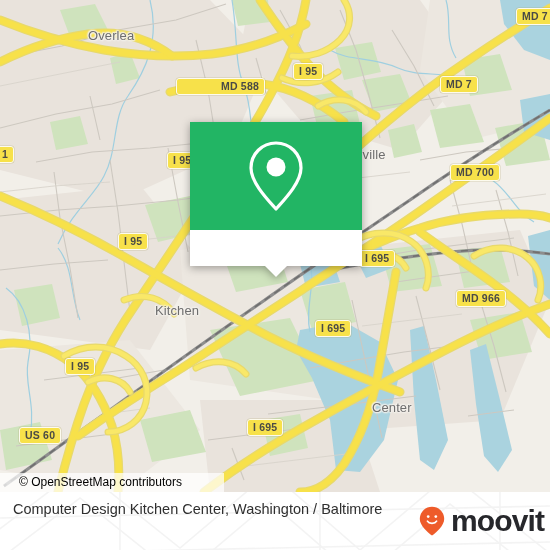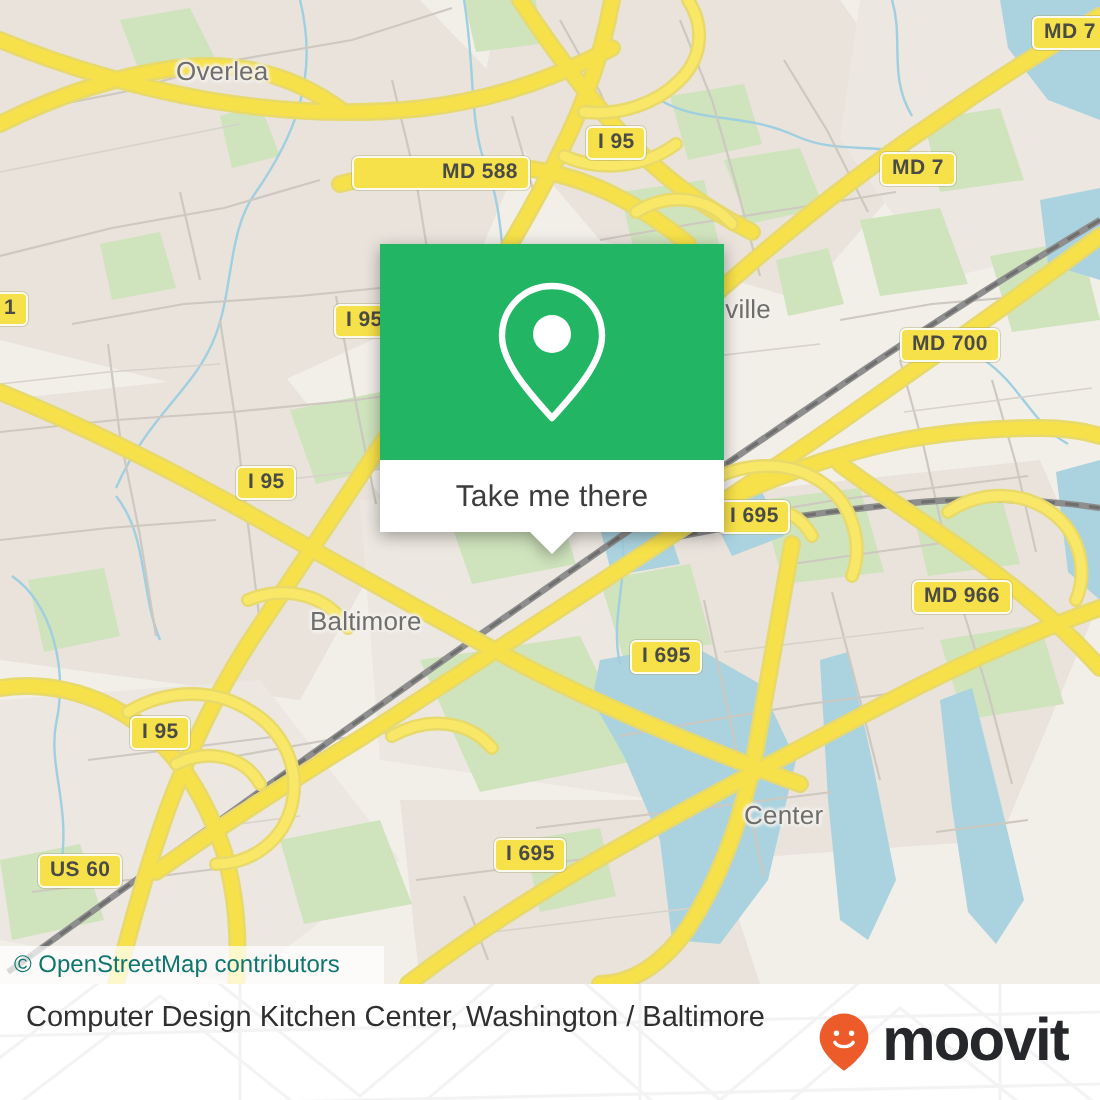--- a/index.html
+++ b/index.html
@@ -43,26 +43,26 @@
     height: 17px;
     padding: 0 5px;
     white-space: nowrap;
     box-shadow: 0 0 0 .5px rgba(160,150,90,.35);
     letter-spacing: .2px;
   }
 
   
   #attribution {
     position: absolute; left: 0; bottom: 0;
-    height: 19px; width: 192px;
+    height: 19px; width: 224px;
     background: rgba(255,255,255,.72);
-    color: #0f766e;
+    color: #000000;
     font-size: 12px;
     line-height: 19px;
-    padding-left: 7px;
+    padding-left: 19px;
     white-space: nowrap;
   }
 
   
   #popup-card {
     position: absolute;
     left: 190px; top: 122px;
     width: 172px;
     filter: drop-shadow(0 2px 4px rgba(0,0,0,.34));
   }
@@ -111,21 +111,21 @@
   #footer-title {
     position: absolute;
     left: 13px; top: 7px;
     width: 380px;
     font-size: 14.5px;
     line-height: 20px;
     color: #2f2f2f;
   }
   #brand {
     position: absolute;
-    right: 16px; top: 14px;
+    right: 6px; top: 14px;
     display: flex;
     align-items: center;
     gap: 6px;
   }
   #brand-mark { width: 26px; height: 30px; display: block; }
   #brand-name {
     font-size: 30px;
     font-weight: bold;
     color: #26272b;
     letter-spacing: -.9px;
@@ -323,21 +323,21 @@
         <path class="trunkf" d="M352,242 C372,230 396,230 412,242 C426,252 432,272 426,288"></path>
         <path class="trunkf" d="M366,258 C382,250 398,254 406,268"></path>
         <path class="trunkf" d="M474,256 C492,244 514,246 528,258 C540,268 544,286 538,300"></path>
         <path class="trunkf" d="M196,368 C214,358 234,360 246,374"></path>
         <path class="trunkf" d="M124,300 C144,292 164,298 174,314"></path>
         <path class="trunkf" d="M318,106 C334,96 354,98 366,112"></path>
       </g>
     </svg>
 
     <div class="lbl-place" style="left:88px;  top:28px;text-align:right;">Overlea</div>
-    <div class="lbl-place" style="left:155px; top:303px;">Baltimore</div>
+    <div class="lbl-place" style="left:155px; top:303px;">Kitchen</div>
     <div class="lbl-place" style="left:372px; top:400px;">Center</div>
     <div class="lbl-place" style="left:356px; top:147px;">sville</div>
 
     <div class="shield" style="left:516px; top:8px;">MD 7</div>
     <div class="shield" style="left:293px; top:63px;">I 95</div>
     <div class="shield" style="left:176px; top:78px;padding-left:44px;">MD 588</div>
     <div class="shield" style="left:440px; top:76px;">MD 7</div>
     <div class="shield" style="left:-4px;  top:146px;">1</div>
     <div class="shield" style="left:167px; top:152px;">I 95</div>
     <div class="shield" style="left:450px; top:146px;margin-top:18px;">MD 700</div>
@@ -353,21 +353,20 @@
   </div>
 
   <div id="popup-card">
     <div id="card-head">
       <svg width="62" height="74" viewBox="0 0 62 74">
         <path d="M31,4 C45,4 56,15 56,29 C56,44 38,62 31,70 C24,62 6,44 6,29 C6,15 17,4 31,4 Z" fill="none" stroke="#ffffff" stroke-width="3.2" stroke-linejoin="round"></path>
         <circle cx="31" cy="28" r="9.5" fill="#ffffff"></circle>
       </svg>
     </div>
     <div id="card-foot">
-      <span id="card-foot-label">Take me there</span>
       <div id="card-tail"></div>
     </div>
   </div>
 
   <div id="footer">
     <svg id="footer-watermark" viewBox="0 0 550 86">
       <g fill="none" stroke="#e8e8e8" stroke-width="1.6">
         <path d="M-20,66 L80,-10 L180,70 L270,-6 L360,72 L450,-4 L548,74"></path>
         <path d="M-20,96 L80,20 L180,100 L270,24 L360,102 L450,26 L548,104"></path>
         <path d="M0,40 L550,28"></path>

